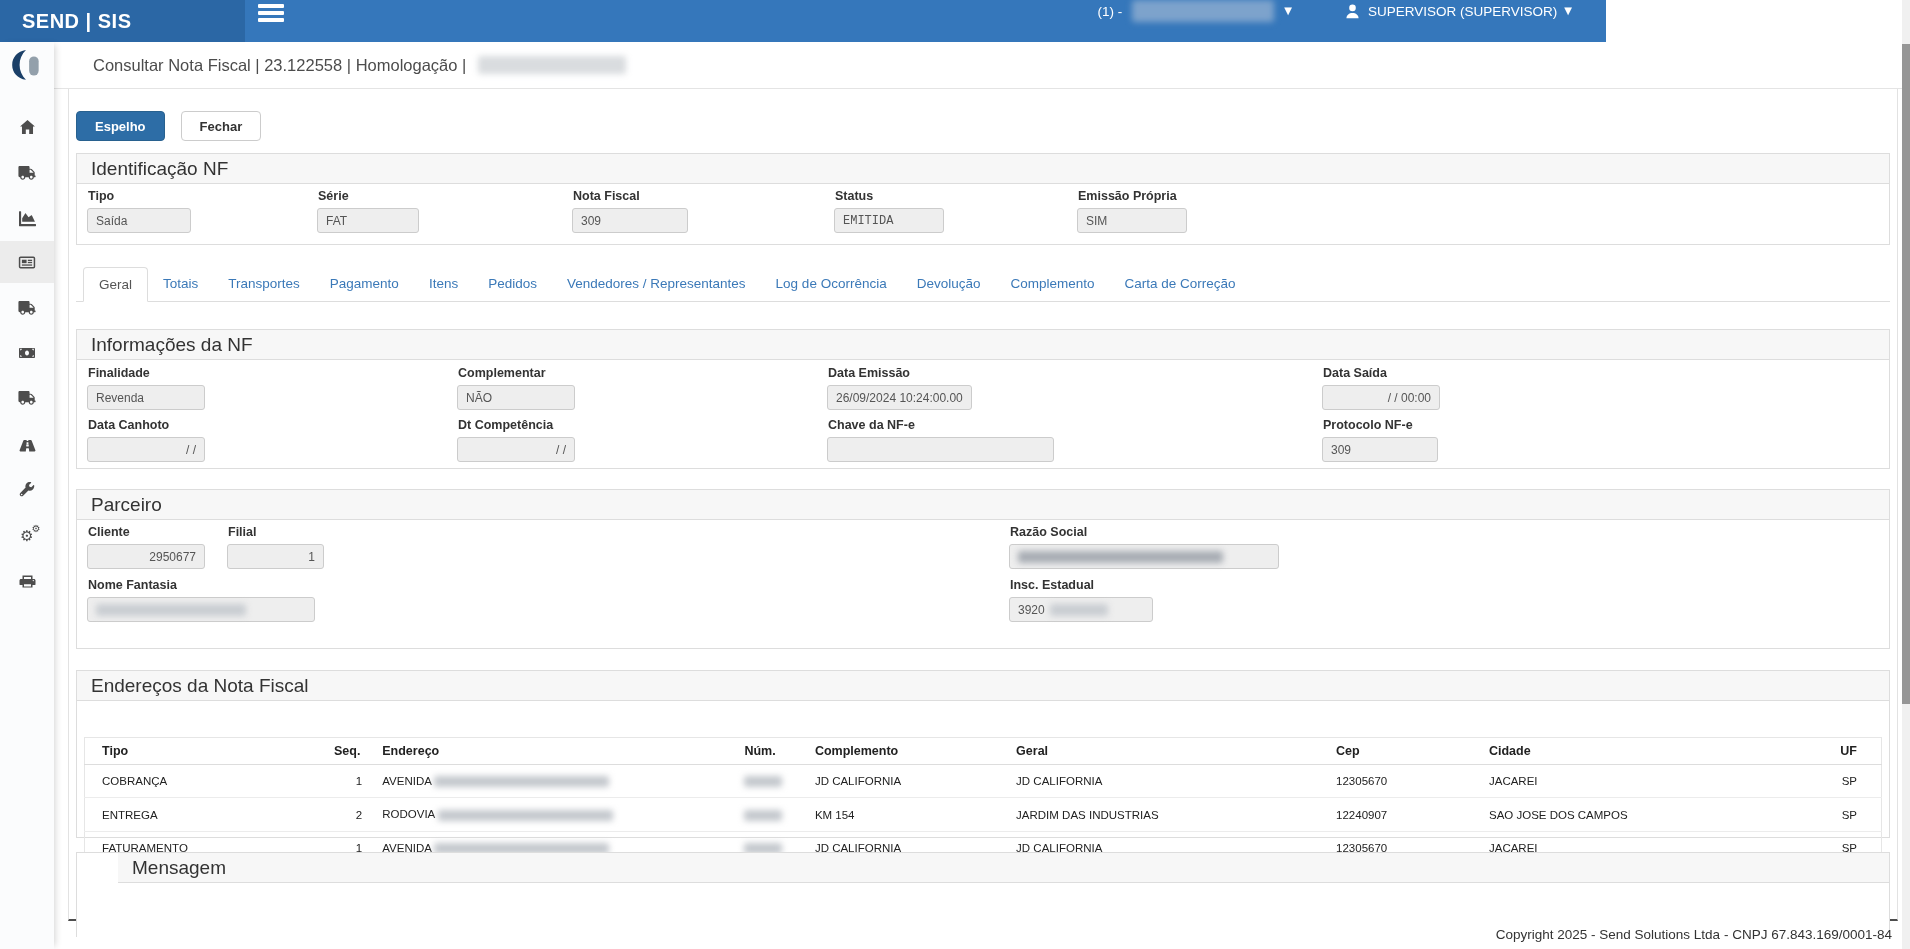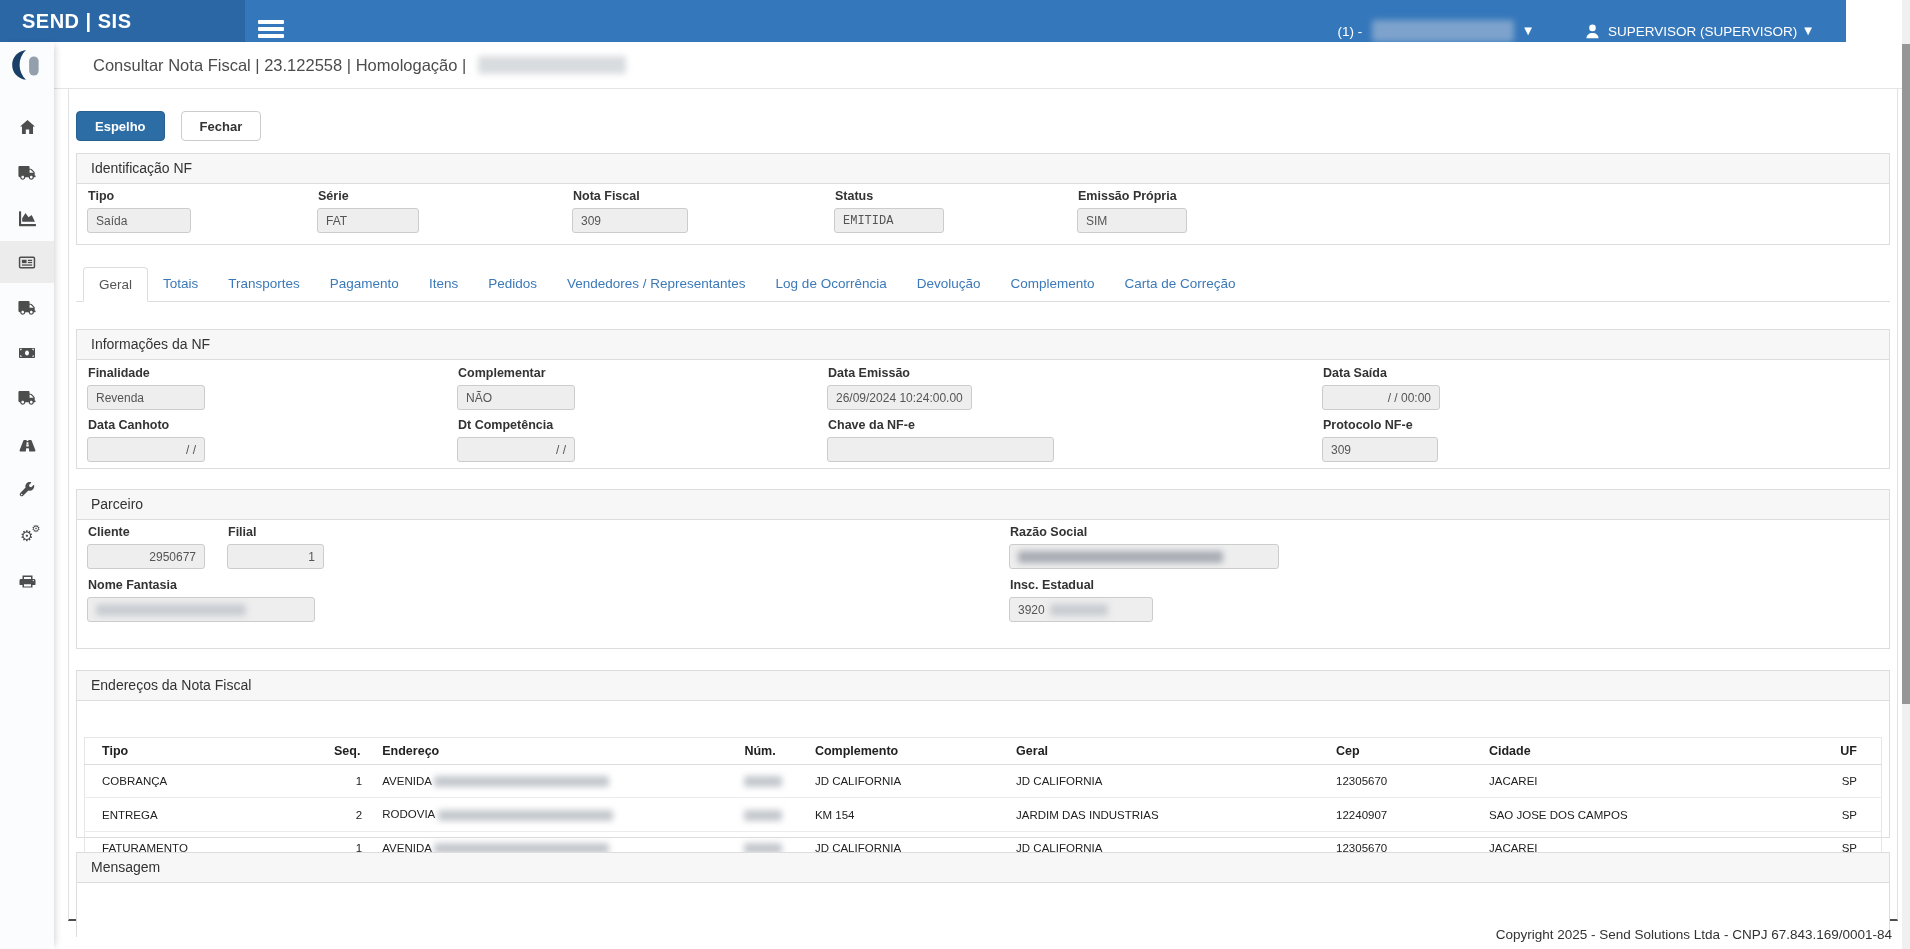--- a/index.html
+++ b/index.html
@@ -1,22 +1,22 @@
 <!DOCTYPE html>
 <html><head>
 <meta charset="utf-8">
 <style>
   * { margin:0; padding:0; box-sizing:border-box; }
   body {
     width:1910px; height:949px; position:relative; overflow:hidden;
     background:#fff; font-family:"Liberation Sans","DejaVu Sans",sans-serif;
   }
   
-  .navbar { position:absolute; left:0; top:0; width:1846px; height:42px;
-    background:#3577bb; display:flex; align-items:flex-end; color:#fff; }
+  .navbar { position:absolute; left:0; top:0; width:1606px; height:42px;
+    background:#3577bb; display:flex; align-items:flex-start; color:#fff; }
   .brand { width:245px; height:42px; background:#2b67a5; color:#fff;
     font-size:20px; font-weight:bold; display:flex; align-items:center;
     padding-left:22px; letter-spacing:.5px; }
   .hamburger { margin-left:13px; width:34px; height:26px; display:flex;
     flex-direction:column; justify-content:center; gap:3px; cursor:pointer; }
   .hamburger span { display:block; width:26px; height:4px; background:#fff; border-radius:1px; }
   .nav-right { margin-left:auto; display:flex; align-items:center; padding-right:34px; font-size:13.5px; }
   .company-select { display:flex; align-items:center; gap:10px; cursor:pointer; }
   .caret { font-size:10px; line-height:1; font-family:"DejaVu Sans",sans-serif; }
   .user-menu { display:flex; align-items:center; gap:7px; margin-left:52px; cursor:pointer; }
@@ -44,21 +44,21 @@
     background:#fff; border-left:1px solid #e2e2e2; border-right:1px solid #e2e2e2;
     border-bottom:2px solid #4d4d4d; }
   .toolbar { position:absolute; left:7px; top:22px; display:flex; gap:16px; }
   .btn { height:30px; border-radius:4px; font-size:13px; font-weight:bold;
     font-family:inherit; cursor:pointer; padding:0 18px; }
   .btn-primary { background:#2d6da6; border:1px solid #28618f; color:#fff; }
   .btn-default { background:#fff; border:1px solid #ccc; color:#333; }
   
   .panel { position:absolute; left:7px; right:7px; border:1px solid #ddd; background:#fff; }
   .panel-h { height:30px; line-height:29px; background:#f7f7f7; border-bottom:1px solid #ddd;
-    padding-left:14px; font-size:14px; color:#333; }
+    padding-left:14px; font-size:19px; color:#333; }
   .panel-b { position:relative; }
   .fg { position:absolute; }
   .fg label { display:block; font-weight:bold; font-size:12.5px; color:#333; margin:0 0 5px 1px; }
   .inp { display:block; height:25px; border:1px solid #ccc; background:#eee; border-radius:3px;
     font-size:12px; color:#555; padding:0 8px; font-family:inherit; }
   .inp.ra { text-align:right; }
   .inp-fake { display:flex; align-items:center; height:25px; border:1px solid #ccc;
     background:#eee; border-radius:3px; padding:0 8px; font-size:12px; color:#555; }
   
   .tabs { position:absolute; left:7px; right:7px; top:177px; height:36px;
@@ -363,20 +363,20 @@
             <td>JD CALIFORNIA</td>
             <td>12305670</td>
             <td>JACAREI</td>
             <td class="t-right" style="padding-right:24px;">SP</td>
           </tr>
         </tbody>
       </table>
     </div>
   </div>
 
-  <div class="panel" style="top:763px;height:85px;border-bottom:none;">
+  <div class="panel" style="top:763px;height:85px;border-bottom:none;padding-left:41px;">
     <div class="panel-h">Mensagem</div>
     <div class="panel-b" style="height:36px;"></div>
   </div>
 
 </div>
 
 <div class="footer">Copyright 2025 - Send Solutions Ltda - CNPJ 67.843.169/0001-84</div>
 
 </body></html>

